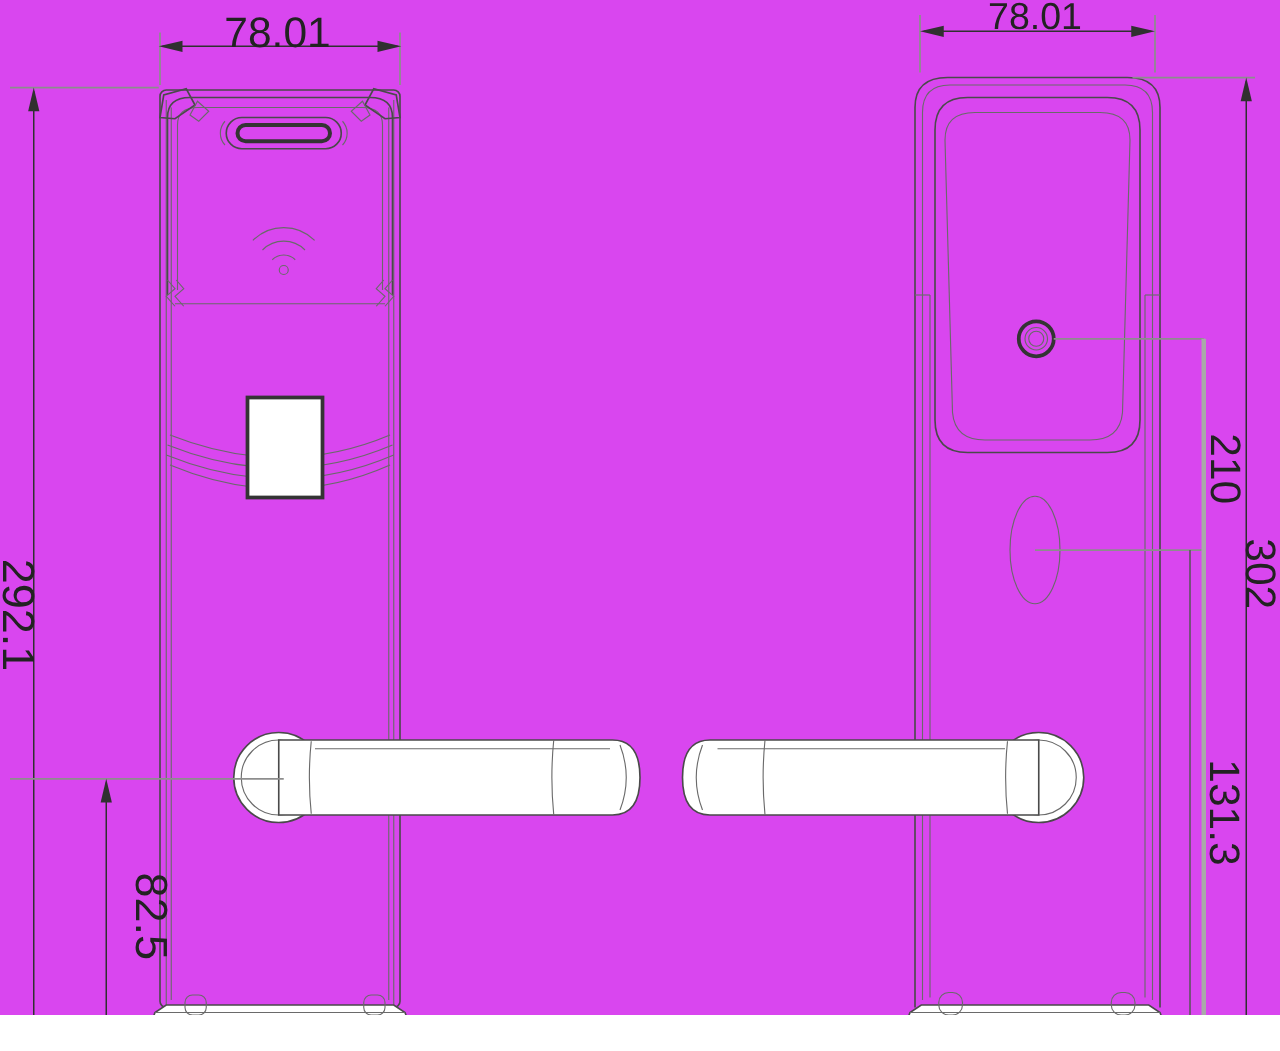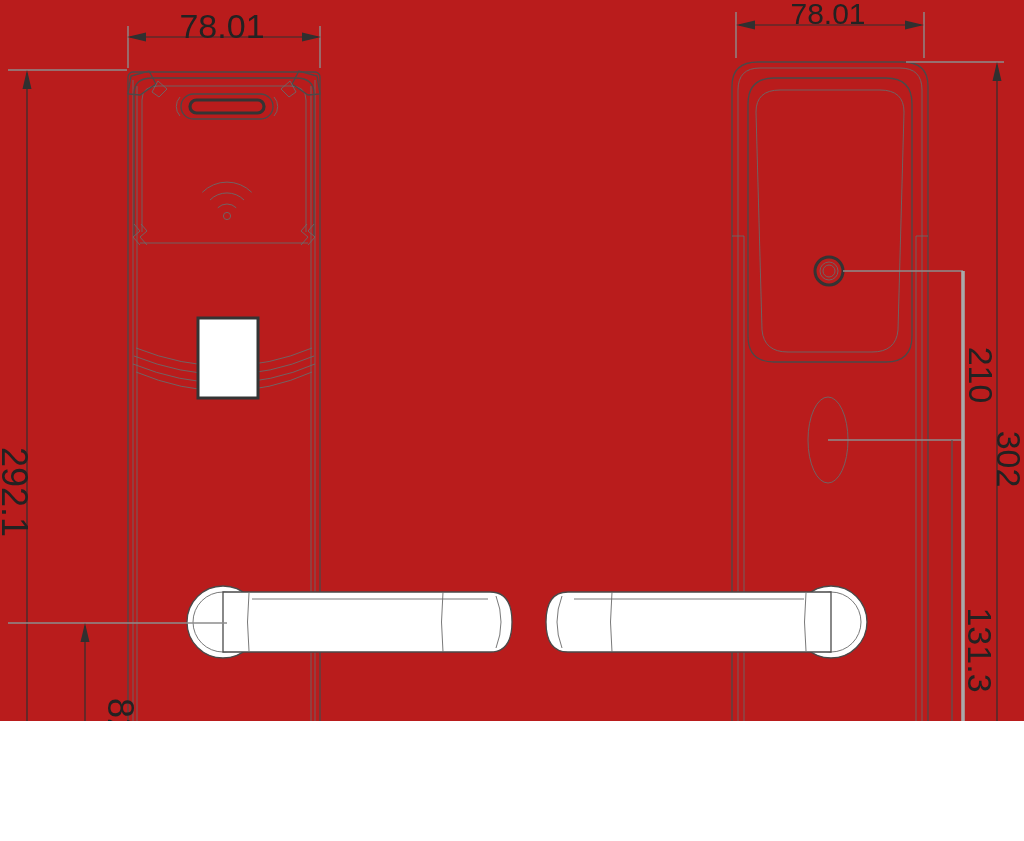--- a/index.html
+++ b/index.html
@@ -1,16 +1,16 @@
 <!DOCTYPE html>
 <html><head>
 <meta charset="utf-8">
 <style>
   html,body{margin:0;padding:0;background:#ffffff;}
-  .sheet{position:relative;width:1024px;height:721px;background:#b91c1c;overflow:hidden;
+  .sheet{position:relative;width:1024px;height:812px;background:#d946ef;overflow:hidden;
          font-family:"Liberation Sans",sans-serif;}
   svg{display:block}
   .ln   {fill:none;stroke:#4a4a4a;stroke-width:1.3;}
   .thin {fill:none;stroke:#6a6a6a;stroke-width:0.9;}
   .thk  {fill:none;stroke:#343434;stroke-width:3.2;}
   .wfill{fill:#ffffff;stroke:#4a4a4a;stroke-width:1.3;}
   .dim  {fill:none;stroke:#303030;stroke-width:1.2;}
   .arr  {fill:#303030;stroke:none;}
   .ext  {fill:none;stroke:#8d8d8d;stroke-width:1.4;}
   .gthk {fill:none;stroke:#a9a9a9;stroke-width:3.6;}

